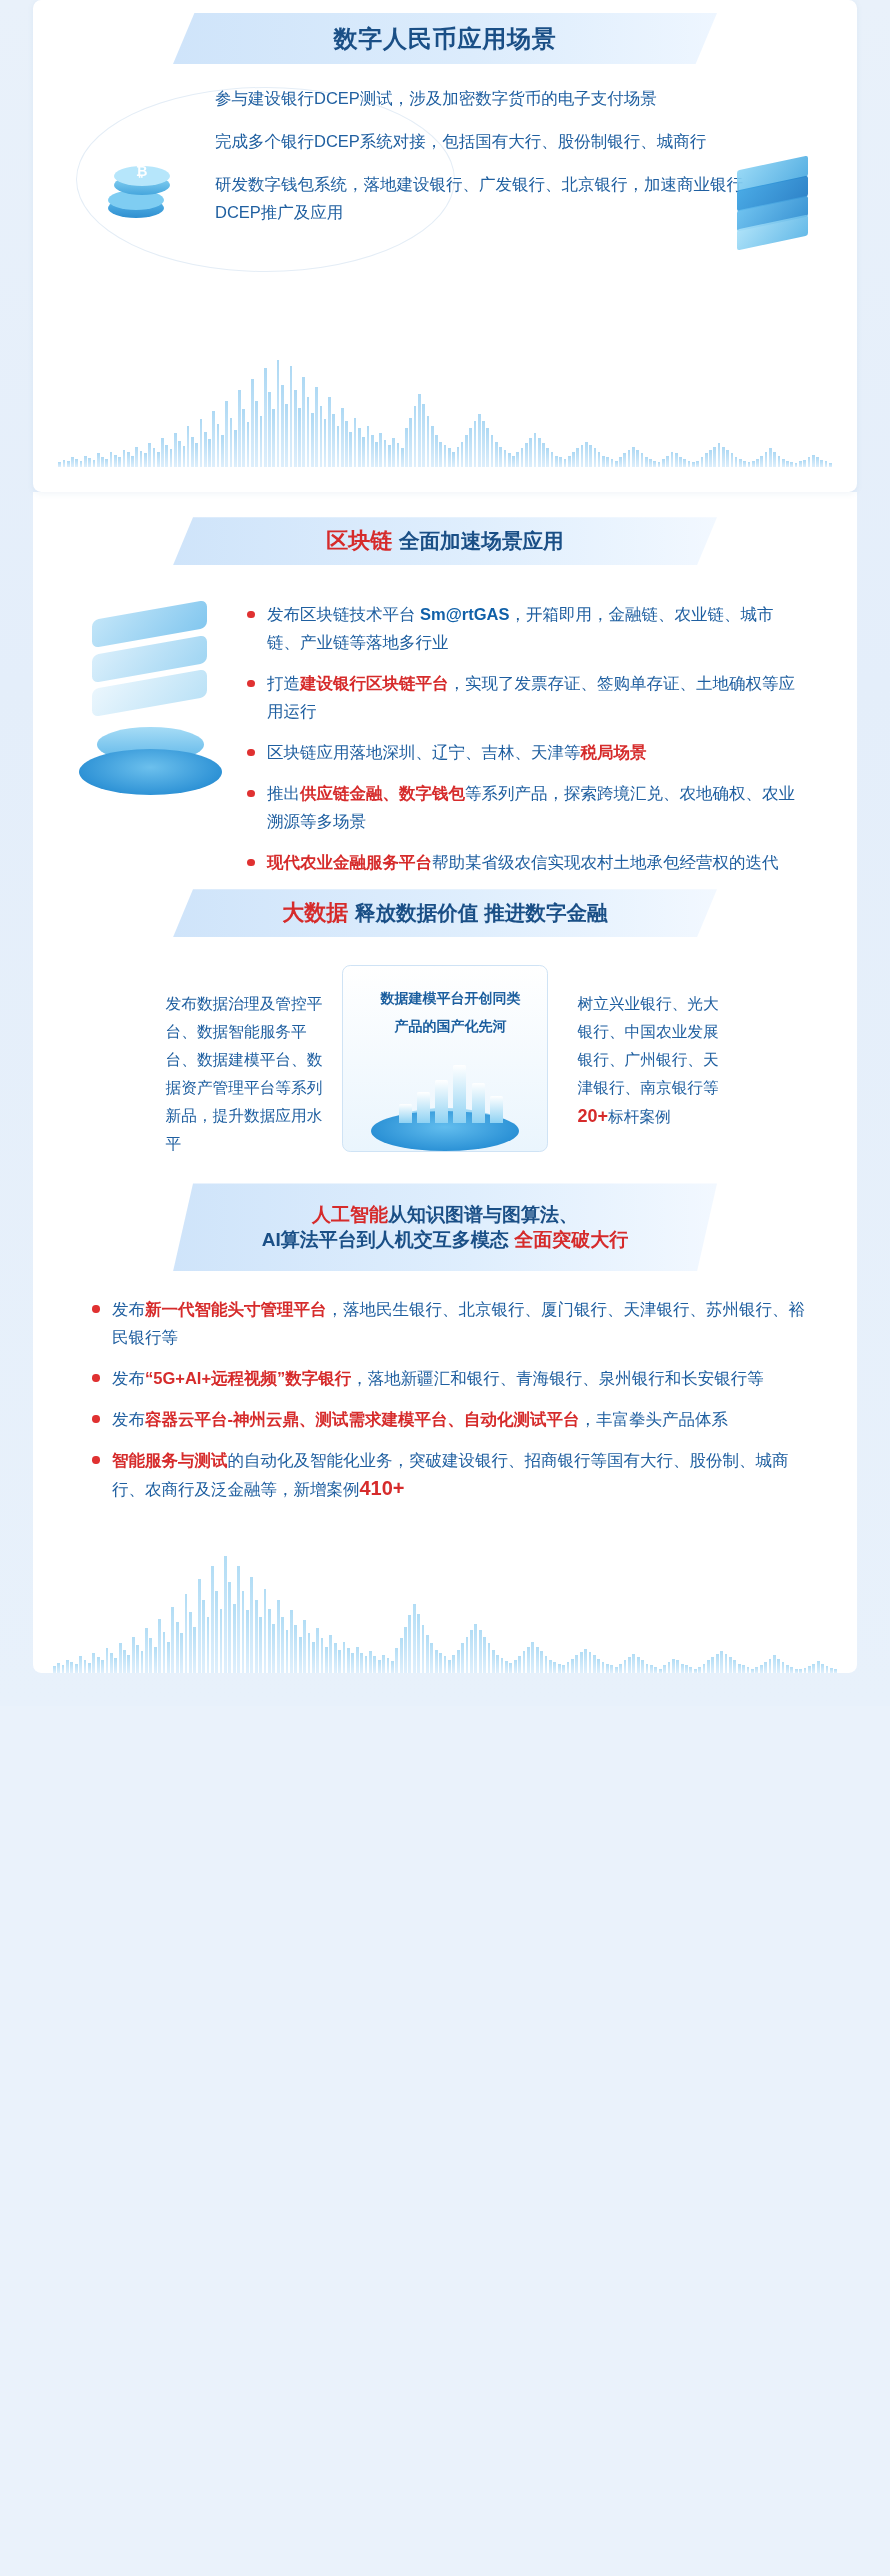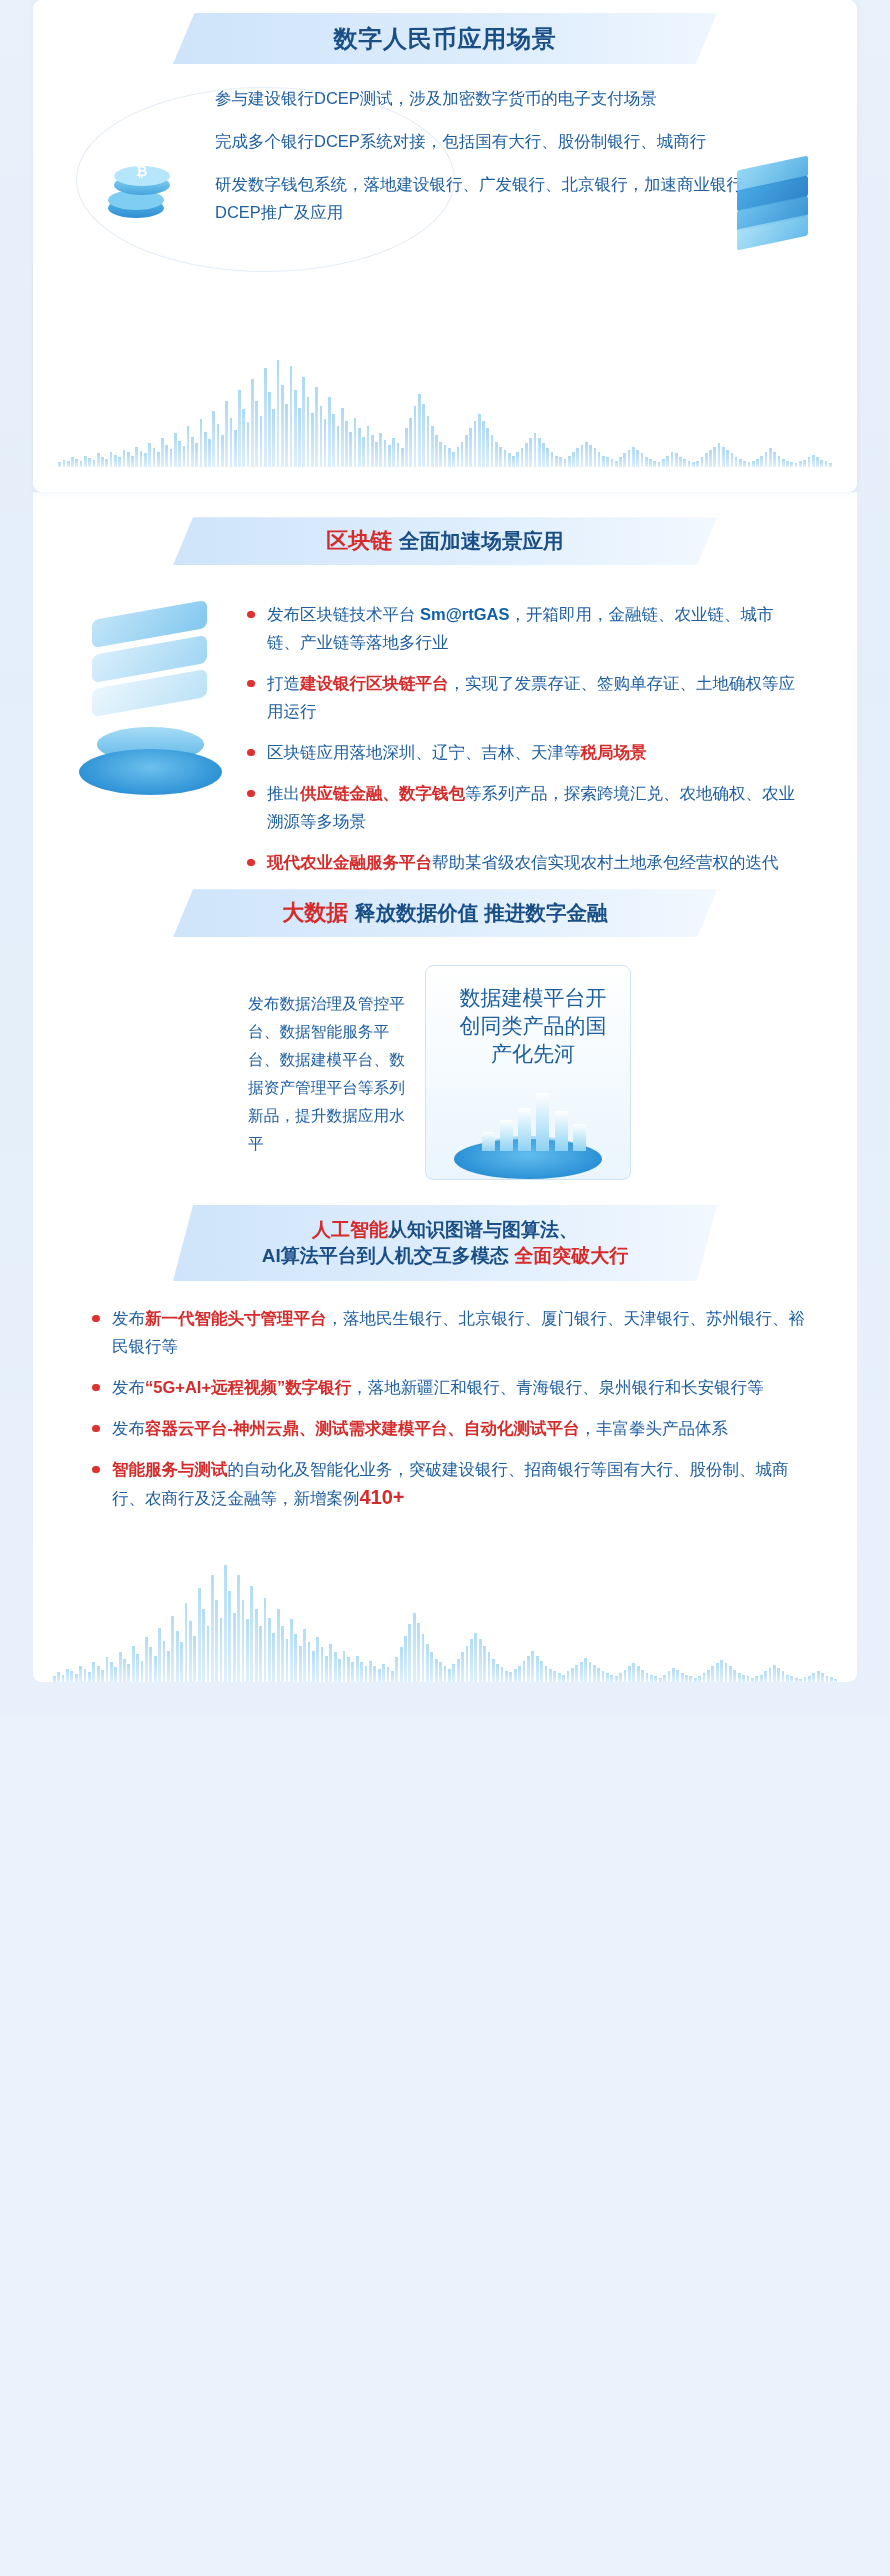--- a/index.html
+++ b/index.html
@@ -196,21 +196,21 @@
     position: relative;
     margin: 0 auto 20px auto;
     width: 544px;
     height: 48px;
     background: linear-gradient(90deg,#cfe4fa 0%, #dfeefd 55%, #f2f8ff 100%);
     display: flex;
     align-items: center;
     justify-content: center;
     clip-path: polygon(20px 0, 100% 0, calc(100% - 20px) 100%, 0 100%);
   }
-  .sub-banner.tall { height: 76px; flex-direction: column; line-height: 1.35; }
+  .sub-banner.tall { height: 88px; flex-direction: column; line-height: 1.35; }
   .sb-strong { font-size: 22px; font-weight: bold; color: #d62b2b; }
   .sb-rest { font-size: 20.6px; font-weight: bold; color: #1a4f86; margin-left: 6.6px; }
   .sb-line { font-size: 19px; font-weight: bold; color: #1a4f86; }
   .sb-line .red { color: #d62b2b; }
   .bitem {
     position: relative;
     padding-left: 28px;
     margin-bottom: 13px;
     font-size: 16.5px;
     line-height: 28px;
@@ -289,24 +289,24 @@
   .bd-card {
     width: 206px;
     min-height: 173px;
     border: 0.8px solid #cfe3f5;
     border-radius: 8.2px;
     background: linear-gradient(180deg,#ffffff 0%, #eaf5fd 100%);
     padding: 18px 20px 0 20px;
     text-align: center;
   }
   .bd-card-text {
-    font-size: 21px;
+    font-size: 14px;
     line-height: 28px;
     color: #1b5e9e;
-    font-weight: normal;
+    font-weight: bold;
     margin-left: 11px;
   }
   .bd-chart {
     position: relative;
     margin: 11.5px auto 0 auto;
     width: 148px; height: 99px;
   }
   .bd-chart .base {
     position: absolute; left: 0; bottom: 0;
     width: 148px; height: 40px; border-radius: 50%;
@@ -607,20 +607,23 @@
           <i style="height: 19px; left: 28px;"></i>
               <i style="height: 31px; left: 46px;"></i>
               <i style="height: 43px; left: 64px;"></i>
               <i style="height: 58px; left: 82px;"></i>
               <i style="height: 40px; left: 101px;"></i>
               <i style="height: 27px; left: 119px;"></i>
             </div>
         </div>
       </div>
 
+      <div class="bd-col right">
+        <span>树立兴业银行、光大银行、中国农业发展银行、广州银行、天津银行、南京银行等</span><b>20+</b><span>标杆案例</span>
+      </div>
     </div>
 
     <div class="sub-banner tall">
       <div class="sb-line">
         <span class="red">人工智能</span><span>从知识图谱与图算法、</span>
       </div>
       <div class="sb-line">
         <span>AI算法平台到人机交互多模态 </span><span class="red">全面突破大行</span>
       </div>
     </div>

